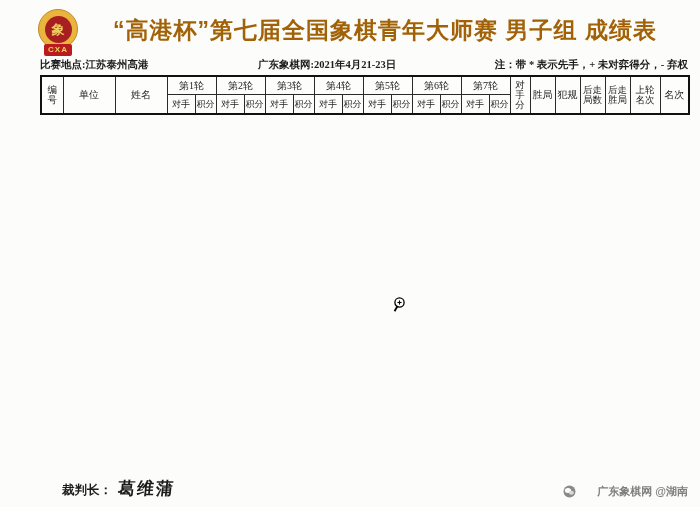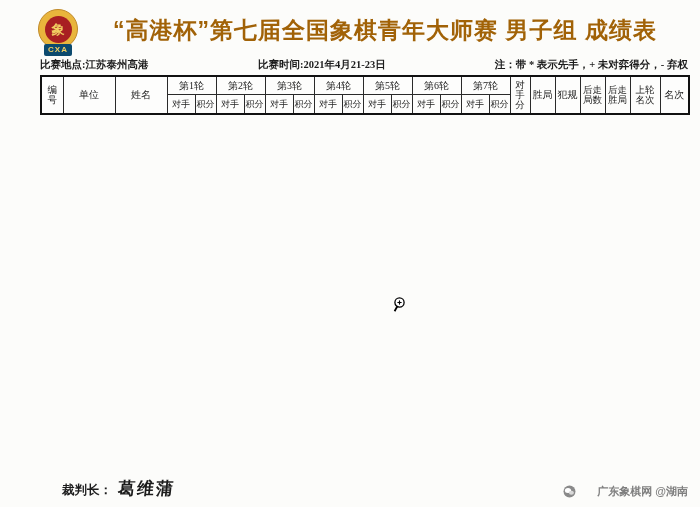--- a/index.html
+++ b/index.html
@@ -14,21 +14,21 @@
     width:40px;height:40px;margin:0 auto;border-radius:50%;
     background:#e9b53c;border:1px solid #c08a2b;
     display:flex;align-items:center;justify-content:center;box-sizing:border-box;
   }
   .logo-core{
     width:27px;height:27px;border-radius:50%;background:#a81f22;
     color:#f2cf62;font-size:13px;font-weight:bold;line-height:27px;text-align:center;
     font-family:"Liberation Serif",serif;
   }
   .logo-banner{
-    margin:-5px auto 18px;width:28px;height:12px;background:#0c4a6e;border-radius:2px;
+    margin:-5px auto 18px;width:28px;height:12px;background:#b91c1c;border-radius:2px;
     color:#f2cf62;font-size:8px;font-weight:bold;line-height:12px;letter-spacing:1px;
   }
   
   .title{
     position:absolute;top:15px;left:85px;width:600px;text-align:center;
     font-size:23px;font-weight:bold;letter-spacing:1px;color:#a16207;
   }
   .info{
     position:absolute;top:58px;left:40px;width:648px;box-sizing:border-box;
     display:flex;font-size:10.5px;font-weight:bold;
@@ -69,21 +69,21 @@
   <div class="logo-ring">
     <div class="logo-core">象</div>
   </div>
   <div class="logo-banner">CXA</div>
 </div>
 
 <div class="title">“高港杯”第七届全国象棋青年大师赛 男子组 成绩表</div>
 
 <div class="info">
   <span class="venue">比赛地点:江苏泰州高港</span>
-  <span class="time">比赛时间:2021年4月21-23日</span>
+  <span class="time">广东象棋网:2021年4月21-23日</span>
   <span class="note">注：带 * 表示先手，+ 未对弈得分，- 弃权</span>
 </div>
 
 <table>
   <colgroup>
     <col style="width:22px">
       <col style="width:52px">
       <col style="width:52px">
     <col style="width:28px">
       <col style="width:21px">

